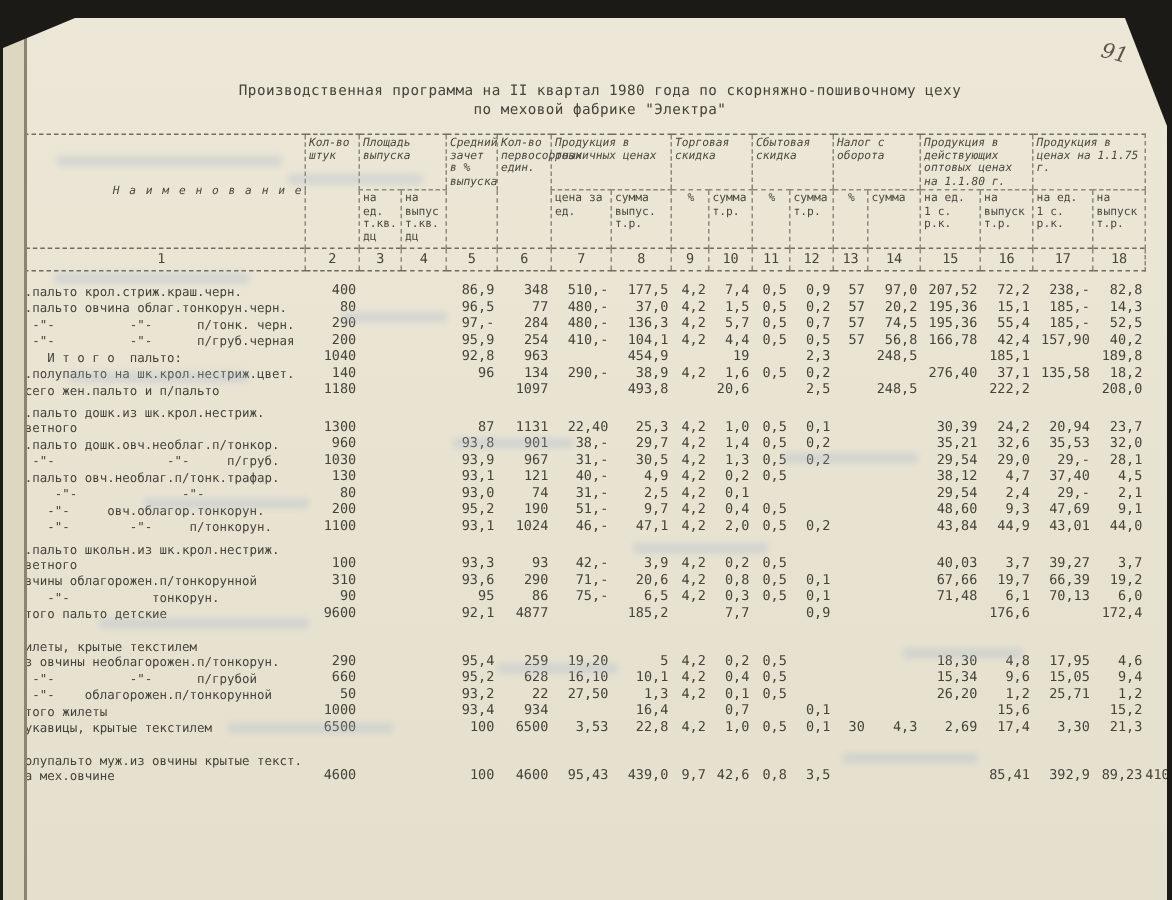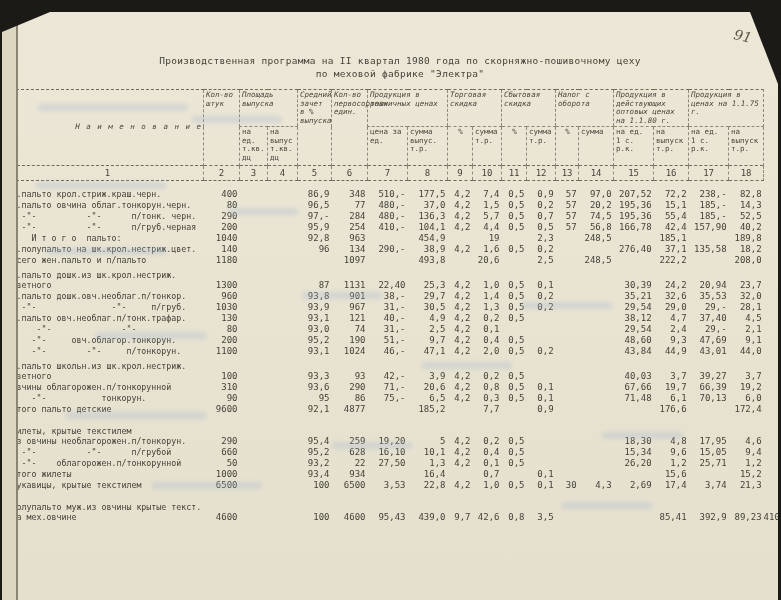--- a/index.html
+++ b/index.html
@@ -601,21 +601,21 @@
             <td class="val">3,53</td>
             <td class="val">22,8</td>
             <td class="val">4,2</td>
             <td class="val">1,0</td>
             <td class="val">0,5</td>
             <td class="val">0,1</td>
             <td class="val">30</td>
             <td class="val">4,3</td>
             <td class="val">2,69</td>
             <td class="val">17,4</td>
-            <td class="val">3,74</td>
+            <td class="val">3,30</td>
             <td class="val">21,3</td>
           </tr>
           <tr class="sp lg">
             <td colspan="18"></td>
           </tr>
           <tr>
             <td class="lbl">Полупальто муж.из овчины крытые текст.
 на мех.овчине</td>
             <td class="val">4600</td>
             <td class="val"></td>

